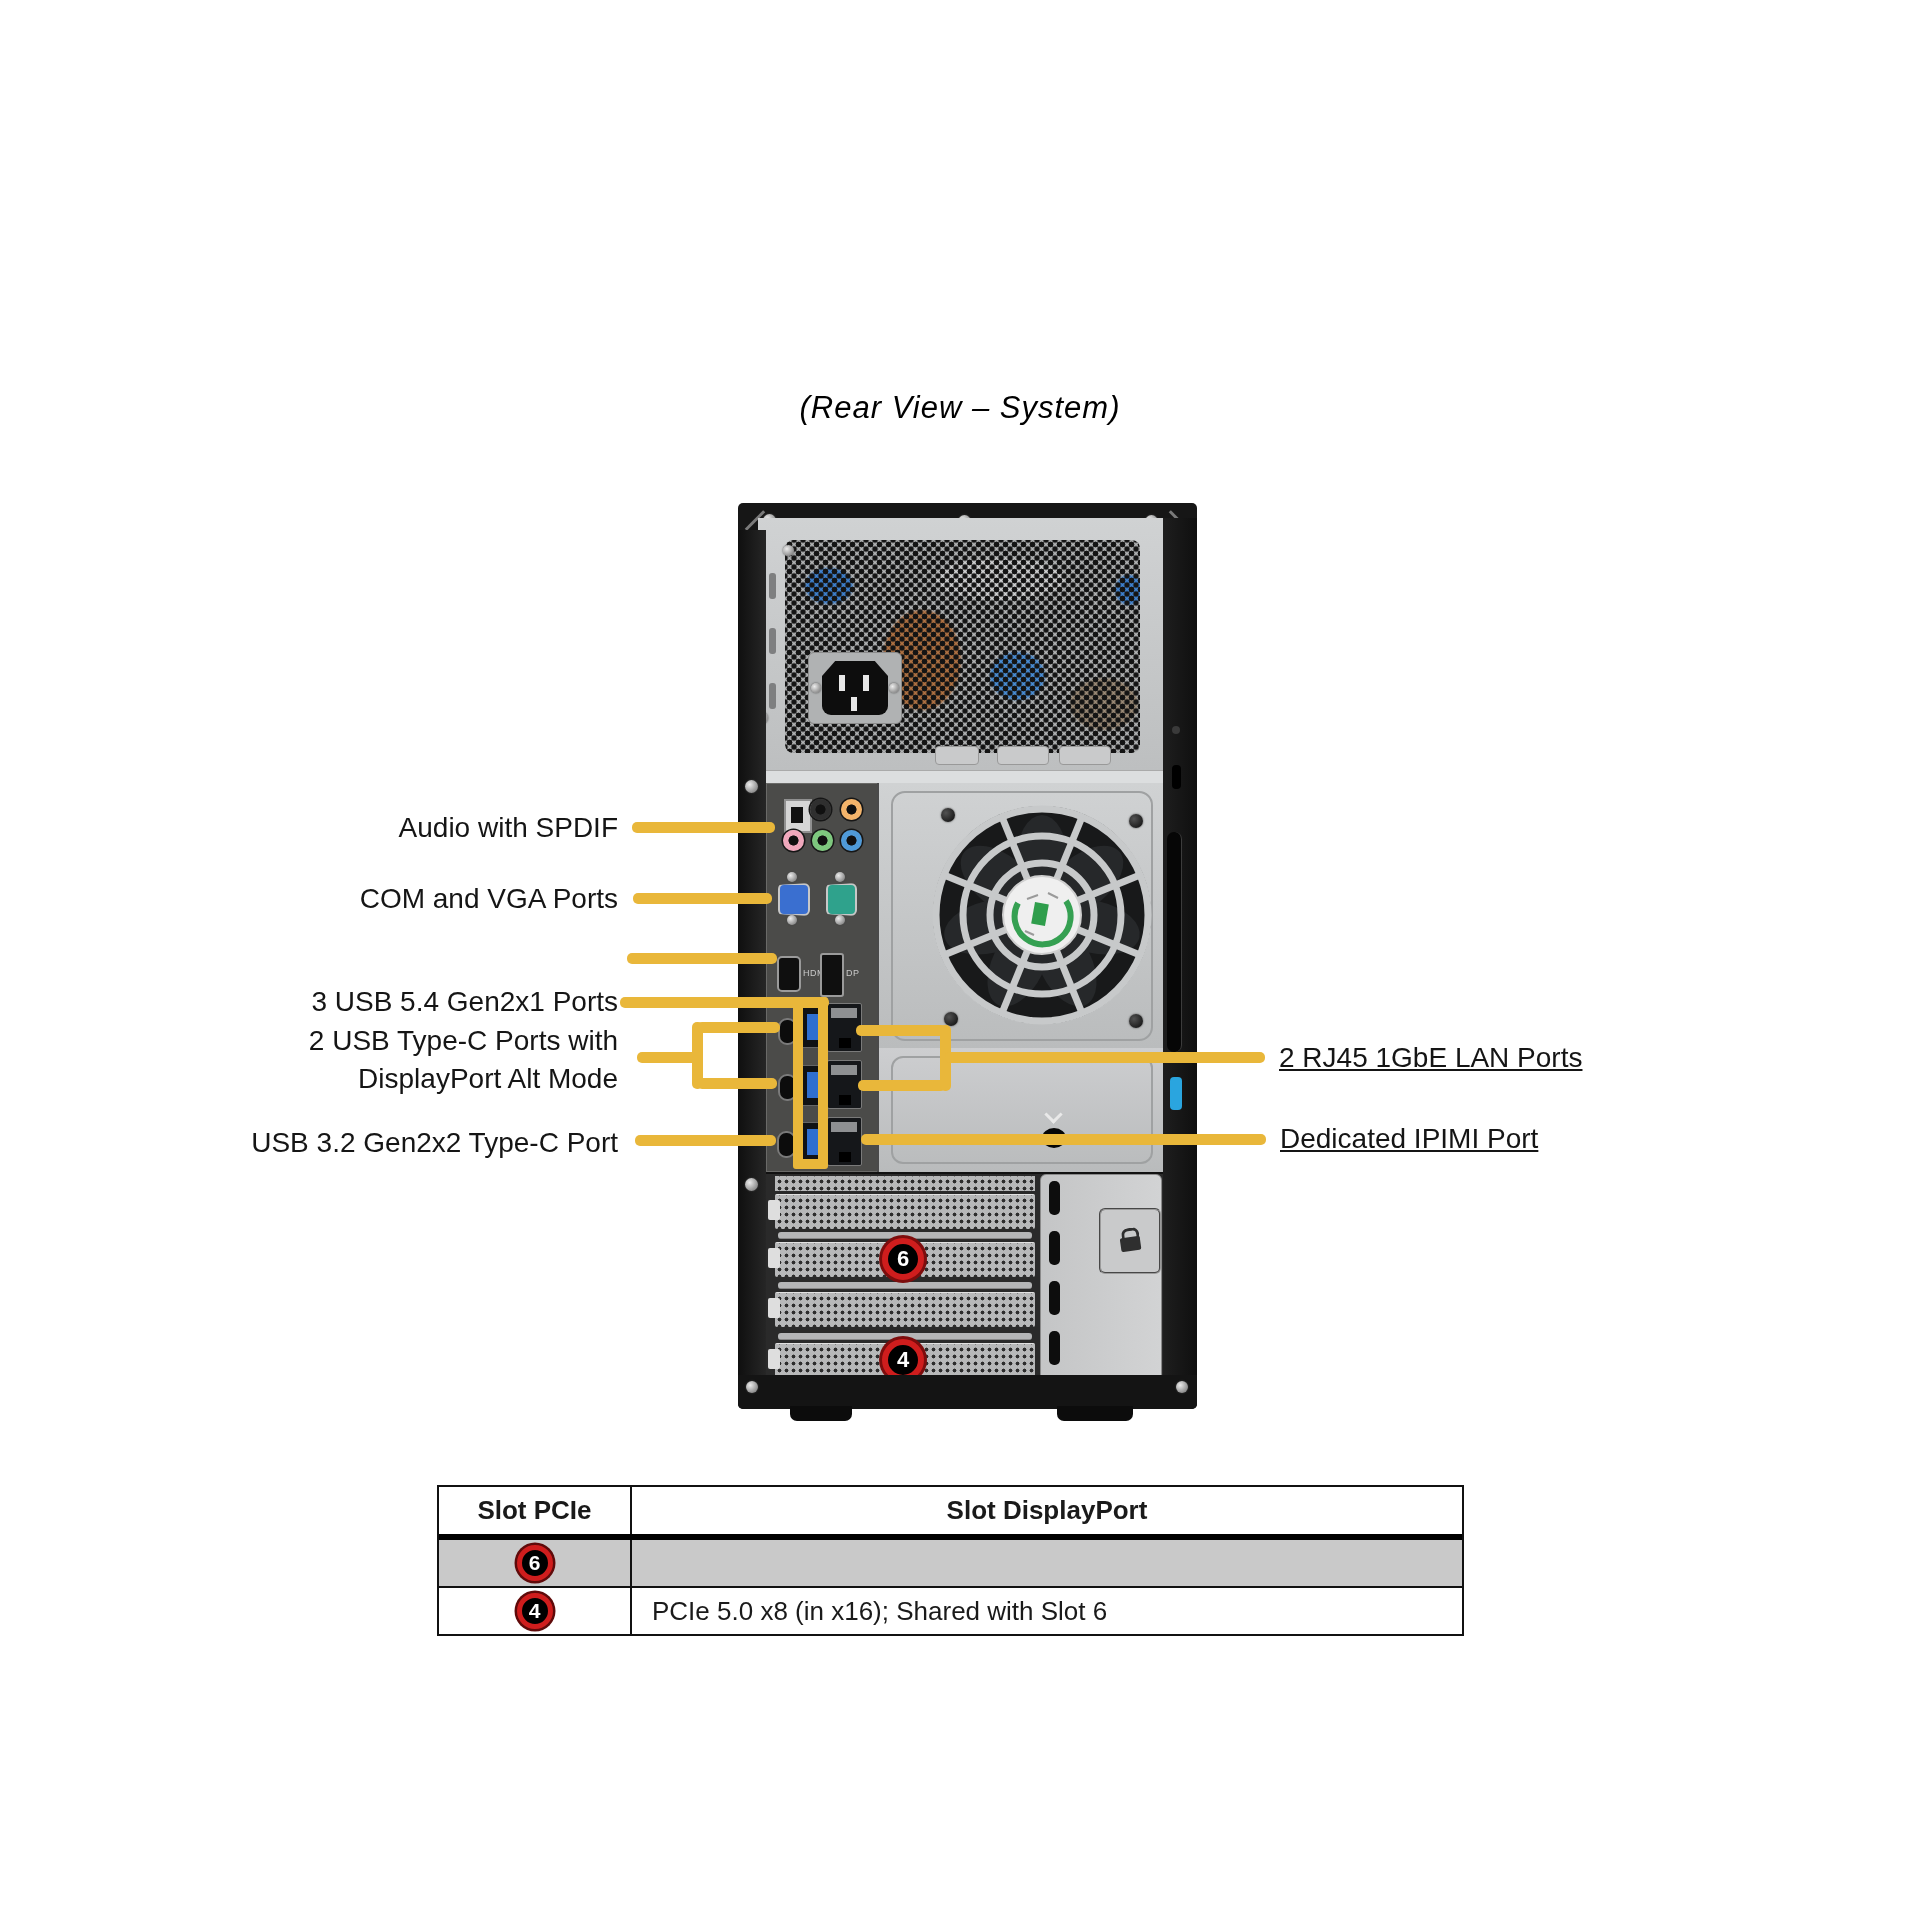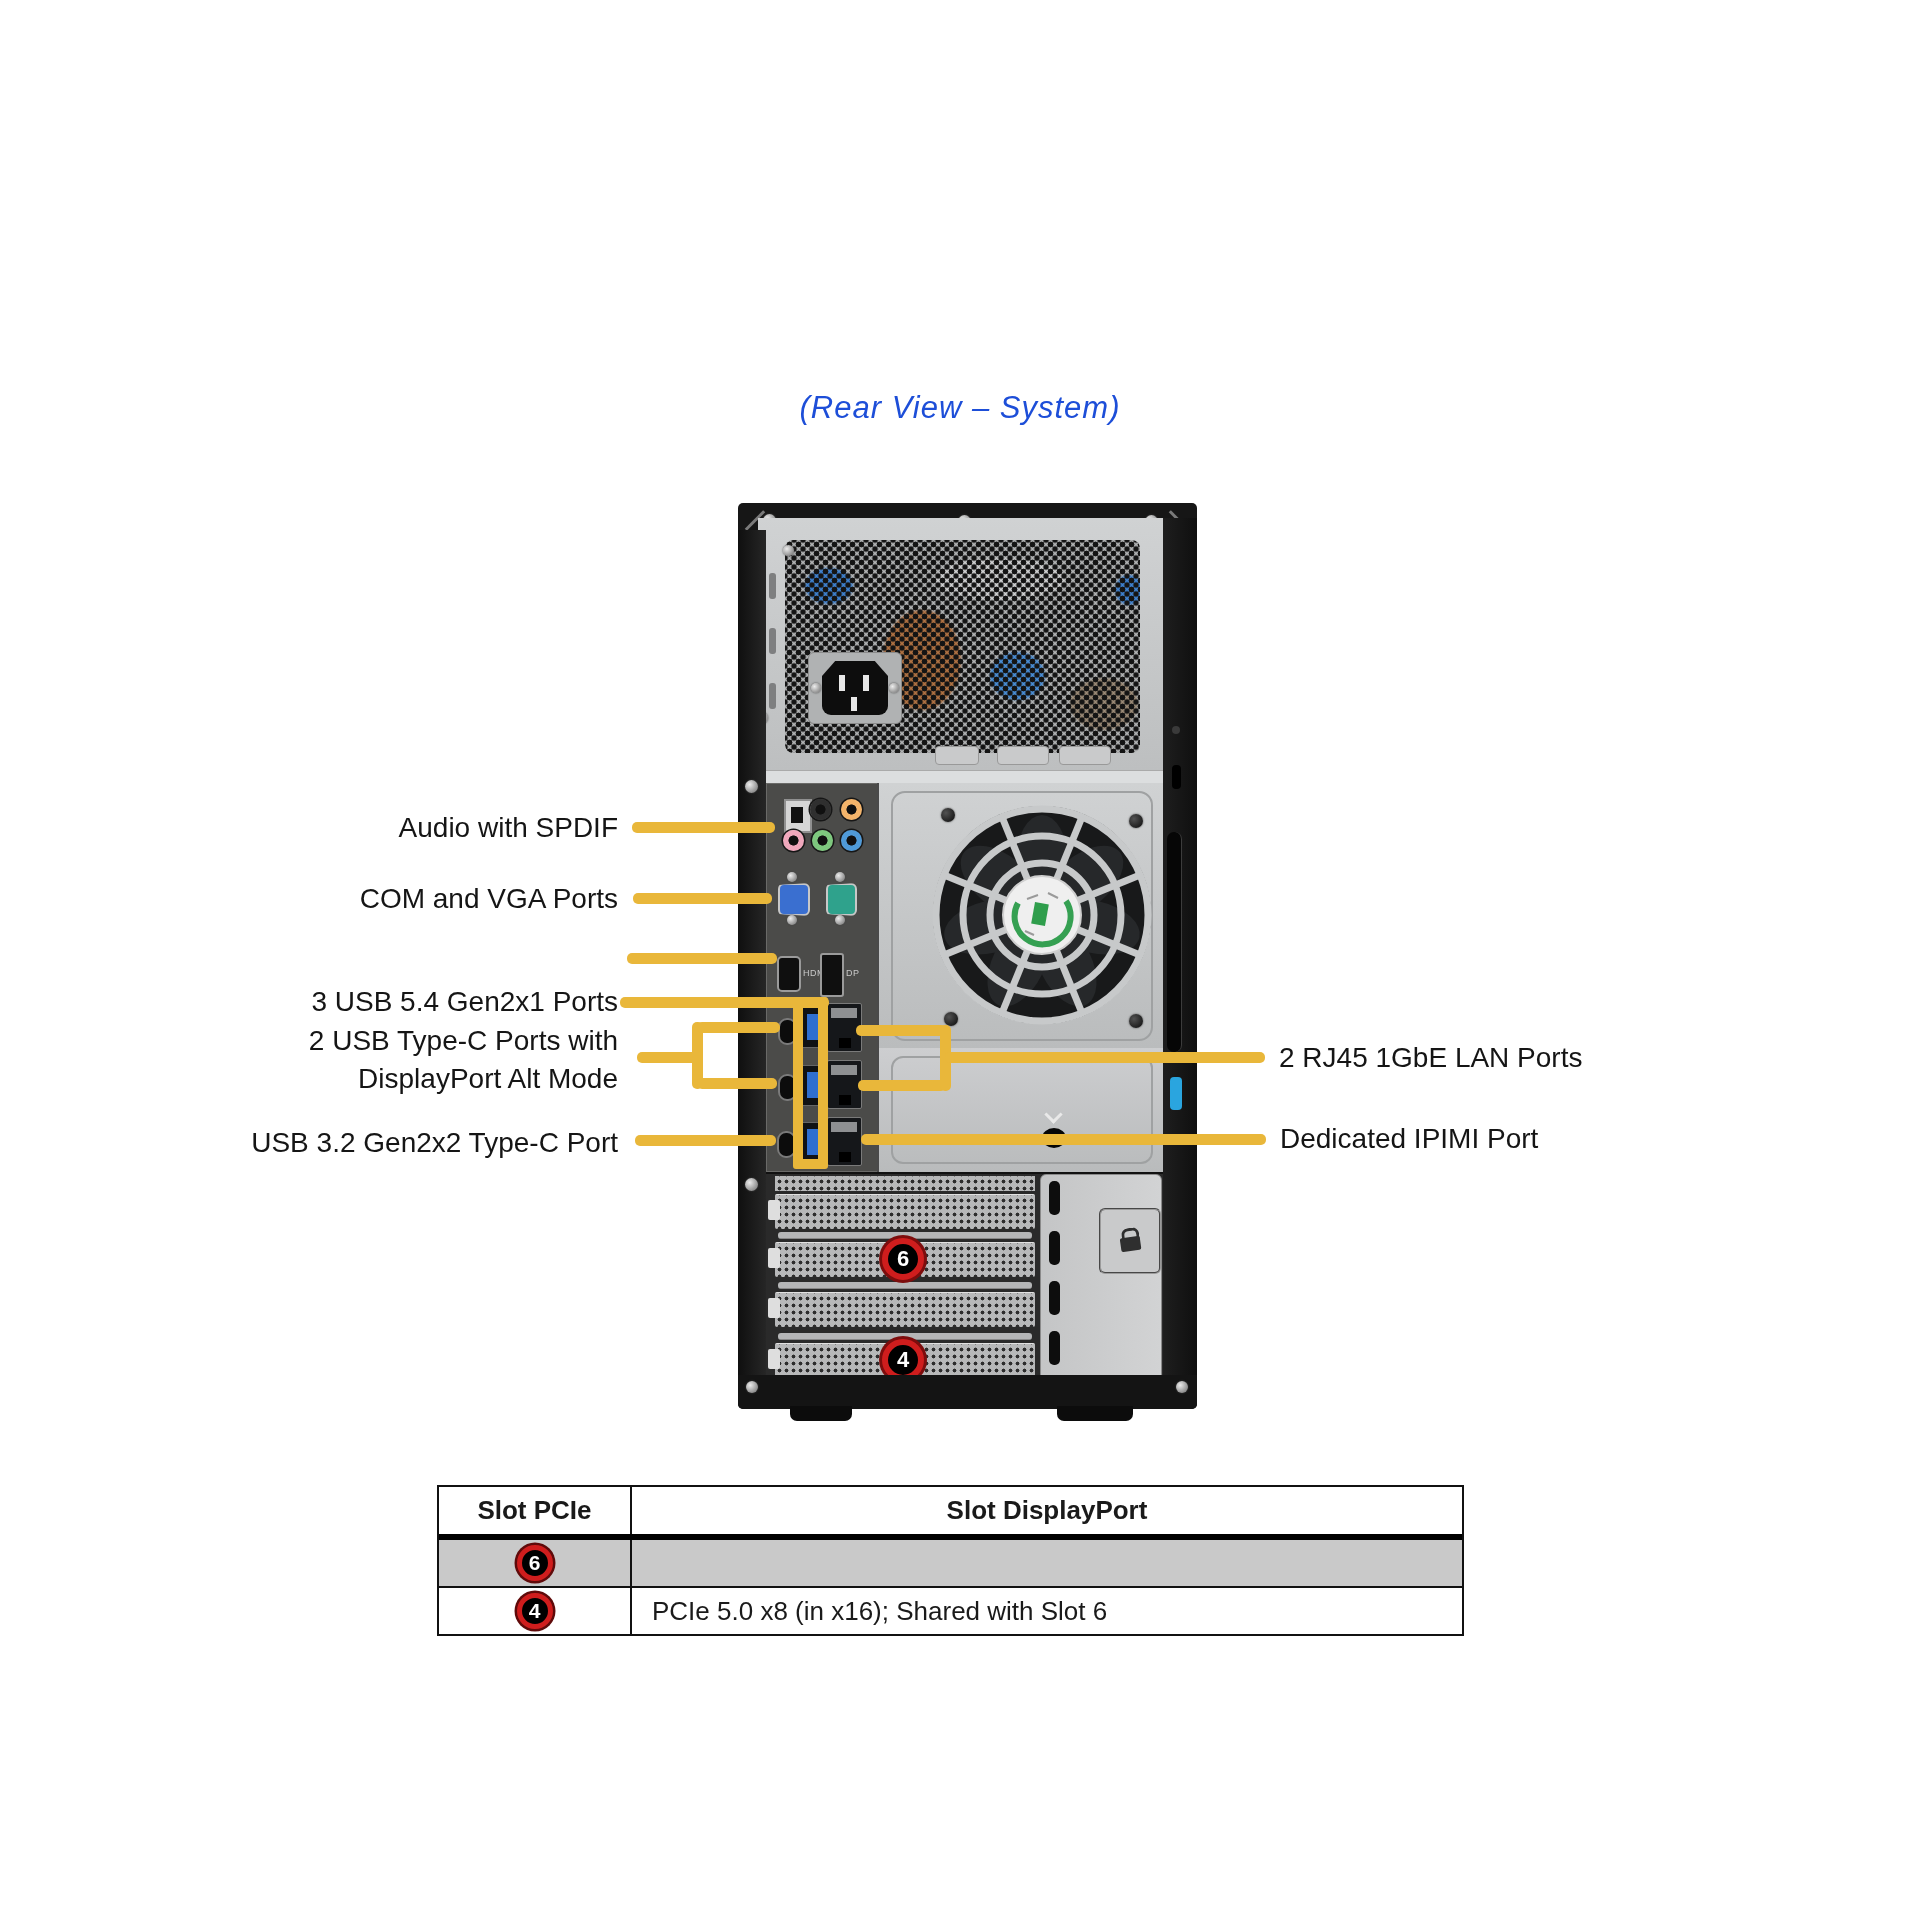--- a/index.html
+++ b/index.html
@@ -1,25 +1,25 @@
 <!DOCTYPE html>
 <html style="--accent: #e9b73a;"><head>
 <meta charset="utf-8">
 <style>
   html,body{margin:0;padding:0;background:#ffffff;}
   #canvas{position:relative;width:1920px;height:1920px;background:#ffffff;overflow:hidden;
           font-family:"Liberation Sans", sans-serif;color:#1a1a1a;}
   .abs{position:absolute;}
   
   .fig-title{position:absolute;left:960px;top:390px;transform:translateX(-50%);
-             font-size:31px;font-style:italic;color:#1d4ed8;white-space:nowrap;letter-spacing:1px;}
+             font-size:31px;font-style:italic;color:#000000;white-space:nowrap;letter-spacing:1px;}
   
   .lbl{position:absolute;font-size:28px;color:#151515;white-space:nowrap;line-height:36px;}
   .lbl-left{right:1302px;text-align:right;}
-  .lbl-right{text-align:right;}
+  .lbl-right{text-align:right;text-decoration:underline;}
   .lbl-2line{line-height:38px;}
   
   :root{--accent:#e9b73a;}
   .cline{position:absolute;height:11px;background:var(--accent);border-radius:5px;}
   .cline-v{position:absolute;width:11px;background:var(--accent);border-radius:5px;}
   .crect{position:absolute;border:10px solid var(--accent);border-radius:3px;background:transparent;}
   
   #chassis{position:absolute;left:738px;top:503px;width:459px;height:906px;
            background:#161616;border-radius:5px;}
   .panel{position:absolute;background:linear-gradient(180deg,#d0d2d3,#bdbfc0);}

